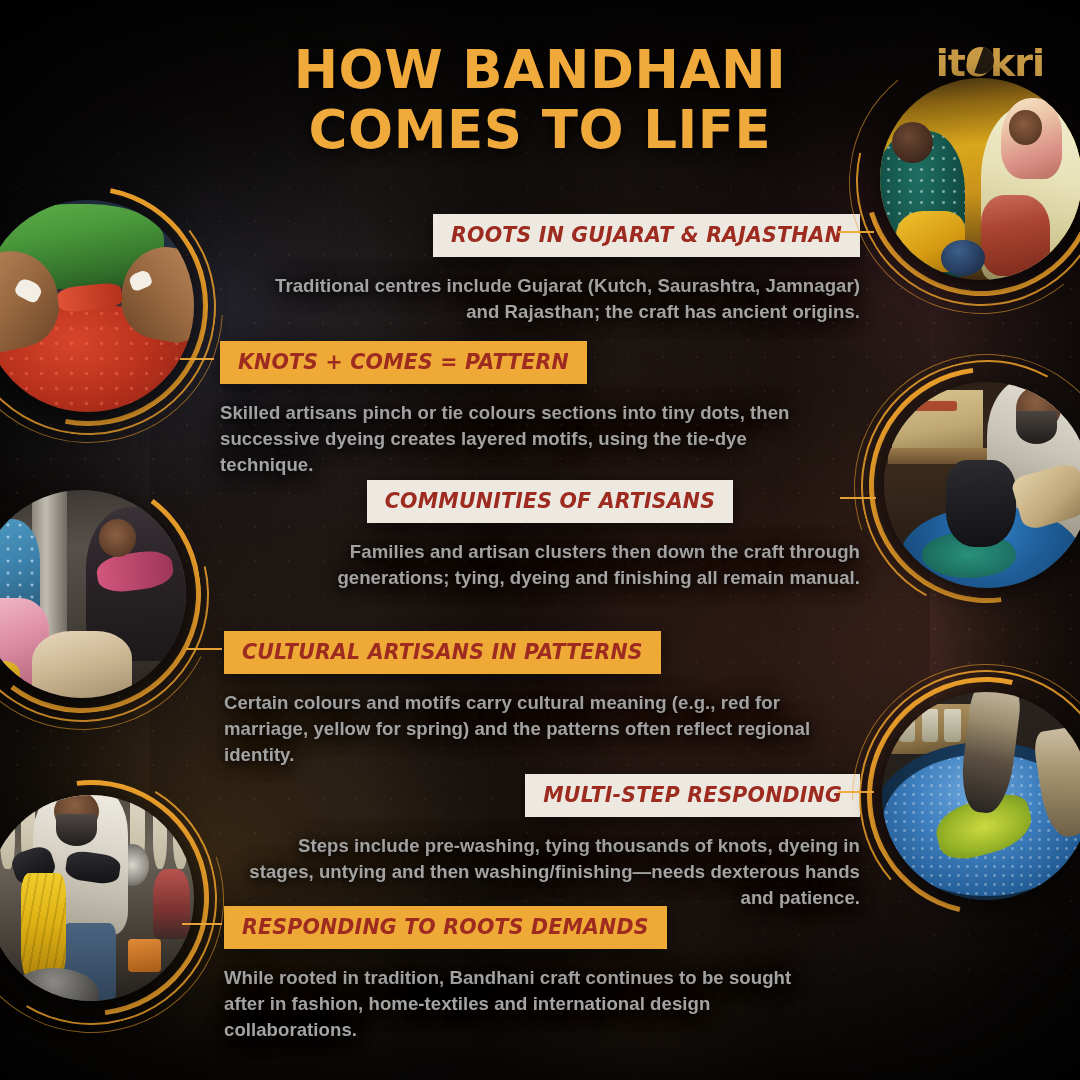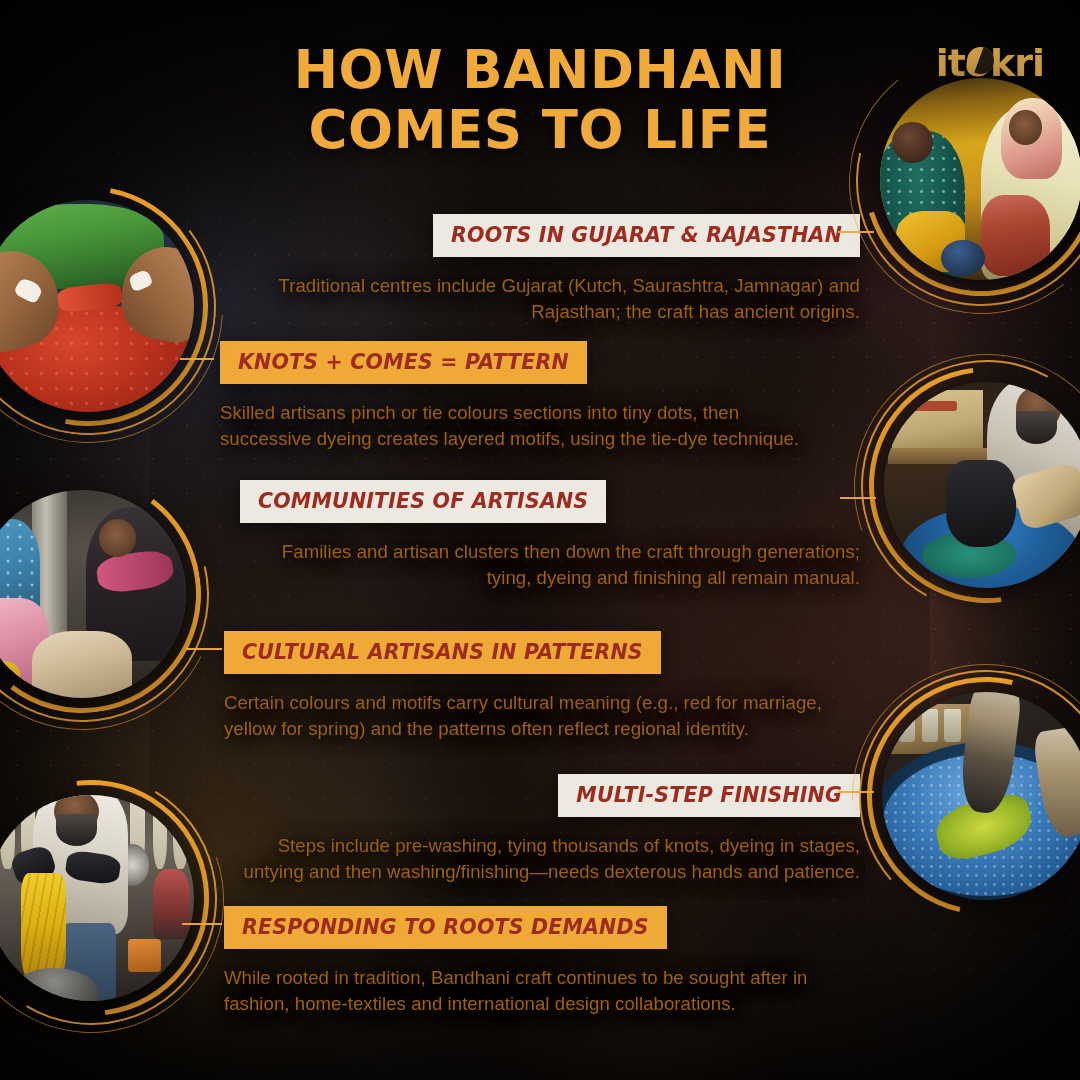--- a/index.html
+++ b/index.html
@@ -106,23 +106,23 @@
     color:#9E2B20;
     font-family:"DejaVu Sans", sans-serif;
     box-shadow:0 4px 16px rgba(0,0,0,.55);
     white-space:nowrap;
   }
   .pill.cream { background:#EDE8E0; }
   .pill.amber { background:#EFA937; }
 
   .body {
     margin-top:16px;
-    color:#a16207;
+    color:#a3a3a3;
     font-size:18.6px;
-    font-weight:400;
+    font-weight:700;
     line-height:1.40;
     letter-spacing:.05px;
     text-shadow:0 2px 8px rgba(0,0,0,.92), 0 0 22px rgba(0,0,0,.75);
   }
   .ta-r { text-align:right; }
   .ta-l { text-align:left; }
 
   
   .conn { position:absolute; background:#EFA937; height:2px; z-index:4; opacity:.95; }
 
@@ -453,36 +453,36 @@
   </div>
 
   <div class="sec" style="left:220px; top:341px; width:600px;">
     <div style="text-align:left;">
       <span class="pill amber">KNOTS + COMES = PATTERN</span>
     </div>
     <div class="body ta-l">Skilled artisans pinch or tie colours sections into tiny dots, then successive dyeing creates layered motifs, using the tie-dye technique.</div>
   </div>
 
   <div class="sec" style="left:240px; top:480px; width:620px;">
-    <div style="text-align:left;">
+    <div style="text-align:center;">
       <span class="pill cream">COMMUNITIES OF ARTISANS</span>
     </div>
     <div class="body ta-r">Families and artisan clusters then down the craft through generations; tying, dyeing and finishing all remain manual.</div>
   </div>
 
   <div class="sec" style="left:224px; top:631px; width:600px;">
     <div style="text-align:left;">
       <span class="pill amber">CULTURAL ARTISANS IN PATTERNS</span>
     </div>
     <div class="body ta-l">Certain colours and motifs carry cultural meaning (e.g., red for marriage, yellow for spring) and the patterns often reflect regional identity.</div>
   </div>
 
   <div class="sec" style="left:240px; top:774px; width:620px;">
     <div style="text-align:right;">
-      <span class="pill cream">MULTI-STEP FINISHING</span>
+      <span class="pill cream">MULTI-STEP RESPONDING</span>
     </div>
     <div class="body ta-r">Steps include pre-washing, tying thousands of knots, dyeing in stages, untying and then washing/finishing—needs dexterous hands and patience.</div>
   </div>
 
   <div class="sec" style="left:224px; top:906px; width:600px;">
     <div style="text-align:left;">
       <span class="pill amber">RESPONDING TO ROOTS DEMANDS</span>
     </div>
     <div class="body ta-l">While rooted in tradition, Bandhani craft continues to be sought after in fashion, home-textiles and international design collaborations.</div>
   </div>

